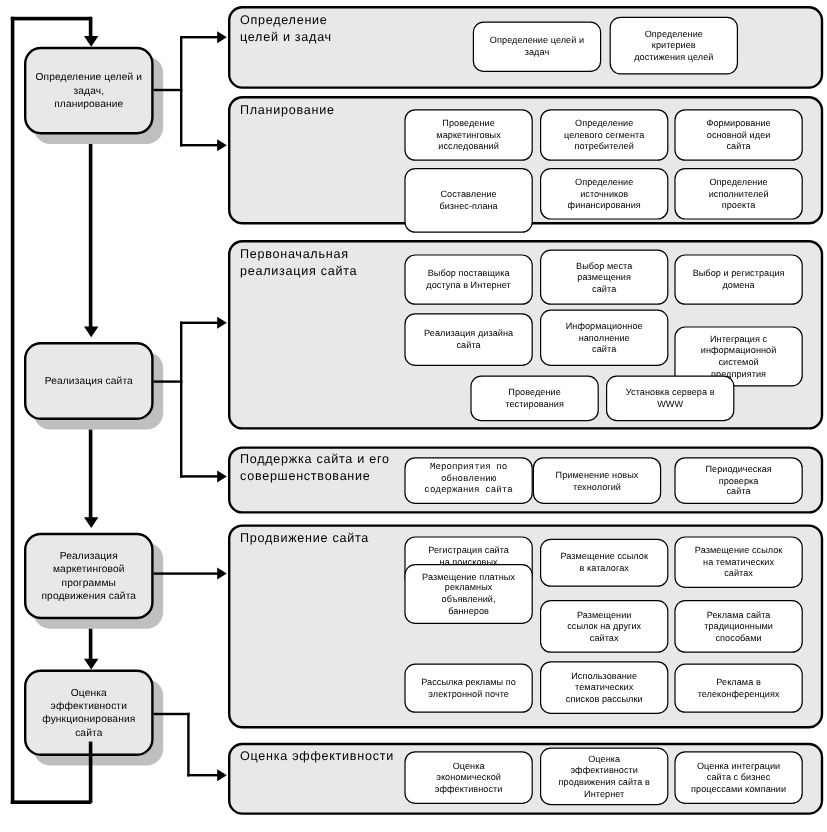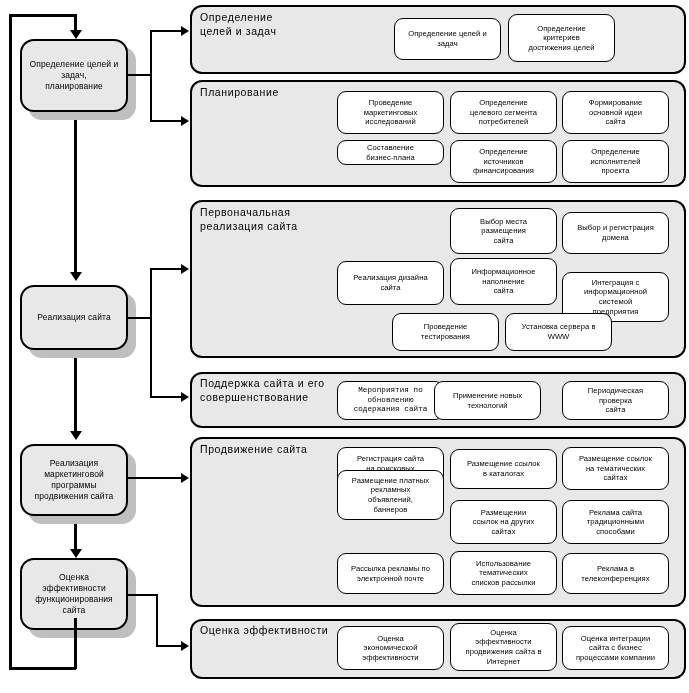--- a/index.html
+++ b/index.html
@@ -181,32 +181,34 @@
   <div class="panel-title" style="left:200px;top:85px;">Планирование</div>
   <div class="task" style="left:337px;top:91px;width:107px;height:43px;white-space:pre-line;">Проведение
 маркетинговых
 исследований</div>
   <div class="task" style="left:450px;top:91px;width:107px;height:43px;white-space:pre-line;">Определение
 целевого сегмента
 потребителей</div>
   <div class="task" style="left:562px;top:91px;width:107px;height:43px;white-space:pre-line;">Формирование
 основной идеи
 сайта</div>
-  <div class="task" style="left:337px;top:140px;width:107px;height:25px;white-space:pre-line;">Составление
+  <div class="task" style="left:337px;top:140px;width:107px;height:54px;white-space:pre-line;">Составление
 бизнес-плана</div>
   <div class="task" style="left:450px;top:140px;width:107px;height:43px;white-space:pre-line;">Определение
 источников
 финансирования</div>
   <div class="task" style="left:562px;top:140px;width:107px;height:43px;white-space:pre-line;">Определение
 исполнителей
 проекта</div>
 
   <div class="panel" style="left:190px;top:200px;width:496px;height:158px;"></div>
   <div class="panel-title" style="left:200px;top:205px;">Первоначальная
 реализация сайта</div>
+  <div class="task" style="left:337px;top:212px;width:107px;height:42px;white-space:pre-line;">Выбор поставщика
+доступа в Интернет</div>
   <div class="task" style="left:450px;top:208px;width:107px;height:46px;white-space:pre-line;">Выбор места
 размещения
 сайта</div>
   <div class="task" style="left:562px;top:212px;width:107px;height:42px;white-space:pre-line;">Выбор и регистрация
 домена</div>
   <div class="task" style="left:337px;top:261px;width:107px;height:44px;white-space:pre-line;">Реализация дизайна
 сайта</div>
   <div class="task" style="left:450px;top:258px;width:107px;height:47px;white-space:pre-line;">Информационное
 наполнение
 сайта</div>
@@ -218,21 +220,21 @@
 тестирования</div>
   <div class="task" style="left:505px;top:313px;width:107px;height:38px;white-space:pre-line;">Установка сервера в
 WWW</div>
 
   <div class="panel" style="left:190px;top:372px;width:496px;height:56px;"></div>
   <div class="panel-title" style="left:200px;top:376px;">Поддержка сайта и его
 совершенствование</div>
   <div class="task" style="left:337px;top:381px;width:107px;height:39px;white-space:pre-line;font-family:Liberation Mono, monospace;">Мероприятия по
 обновлению
 содержания сайта</div>
-  <div class="task" style="left:434px;top:381px;width:107px;height:39px;white-space:pre-line;">Применение новых
+  <div class="task" style="left:444px;top:381px;width:107px;height:39px;white-space:pre-line;">Применение новых
 технологий</div>
   <div class="task" style="left:562px;top:381px;width:107px;height:39px;white-space:pre-line;">Периодическая
 проверка
 сайта</div>
 
   <div class="panel" style="left:190px;top:437px;width:496px;height:170px;"></div>
   <div class="panel-title" style="left:200px;top:442px;">Продвижение сайта</div>
   <div class="task" style="left:337px;top:447px;width:107px;height:43px;white-space:pre-line;">Регистрация сайта
 на поисковых
 машинах</div>

